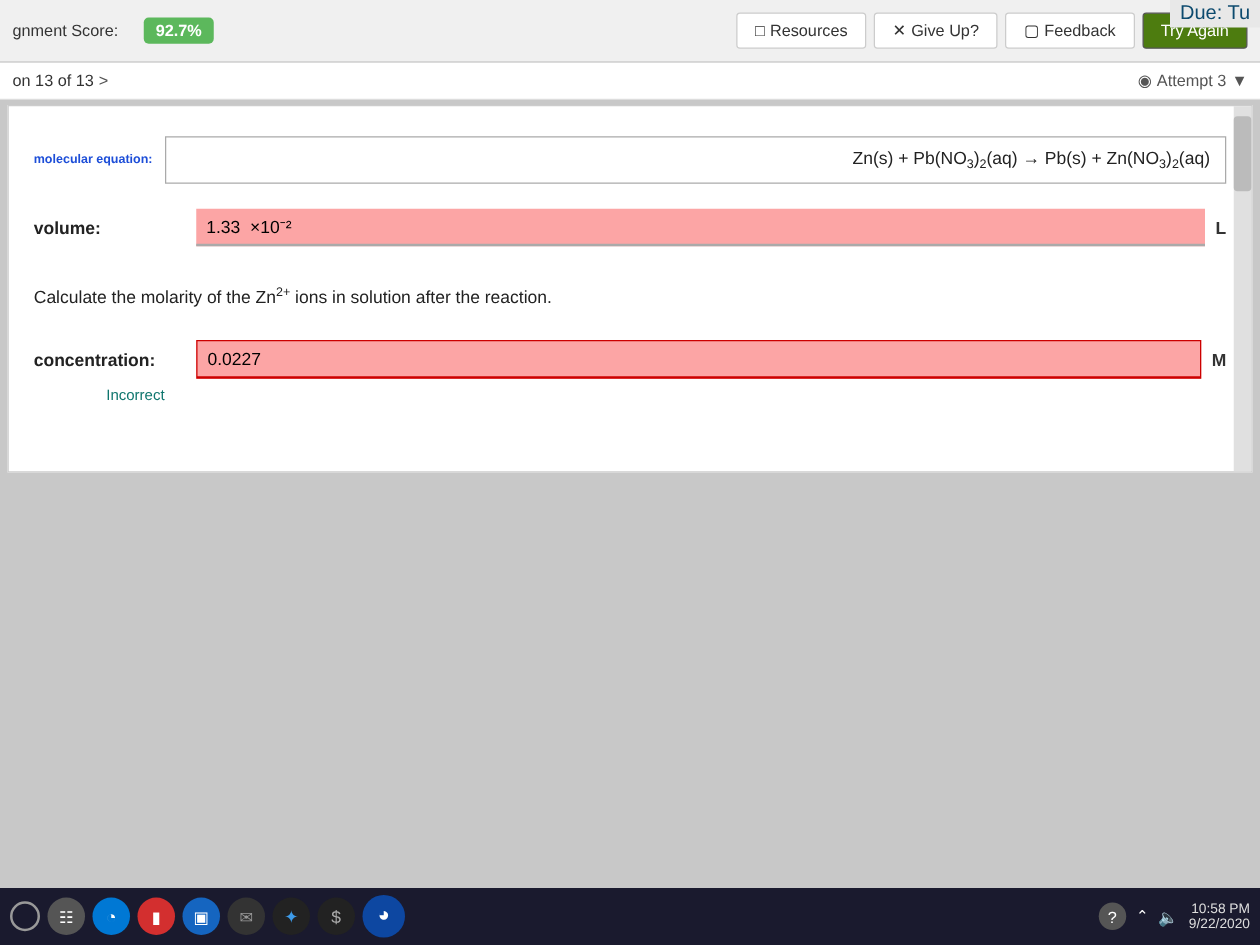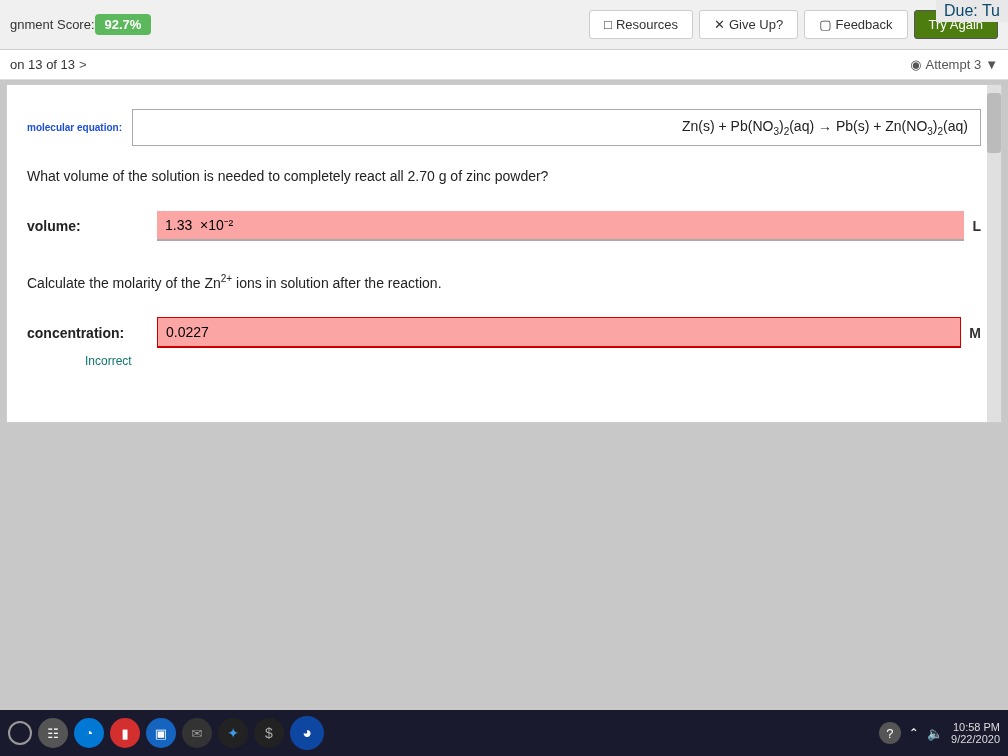--- a/index.html
+++ b/index.html
@@ -17,21 +17,21 @@
       align-items: center;
       background: #f0f0f0;
       border-bottom: 1px solid #ccc;
       padding: 0 10px;
       height: 50px;
       position: relative;
     }
     .score-section {
       display: flex;
       align-items: center;
-      gap: 0;
+      gap: 20px;
     }
     .score-label {
       font-size: 13px;
       color: #333;
     }
     .score-badge {
       background: #5cb85c;
       color: white;
       font-size: 13px;
       font-weight: bold;
@@ -303,21 +303,20 @@
 <div class="content-wrapper">
 
   <div class="equation-row">
     <span class="equation-label">molecular equation:</span>
     <div class="equation-box">
       Zn(s) + Pb(NO<sub>3</sub>)<sub>2</sub>(aq) → Pb(s) + Zn(NO<sub>3</sub>)<sub>2</sub>(aq)
     </div>
   </div>
 
   <div class="section-gap">
-    <p class="question-text">What volume of the solution is needed to completely react all 2.70 g of zinc powder?</p>
 
     <div class="answer-row">
       <span class="answer-label">volume:</span>
       <input class="answer-input" type="text" value="1.33  ×10⁻²" style="">
       <span class="unit-label">L</span>
     </div>
   </div>
 
   <div class="section-gap">
     <p class="question-text">

